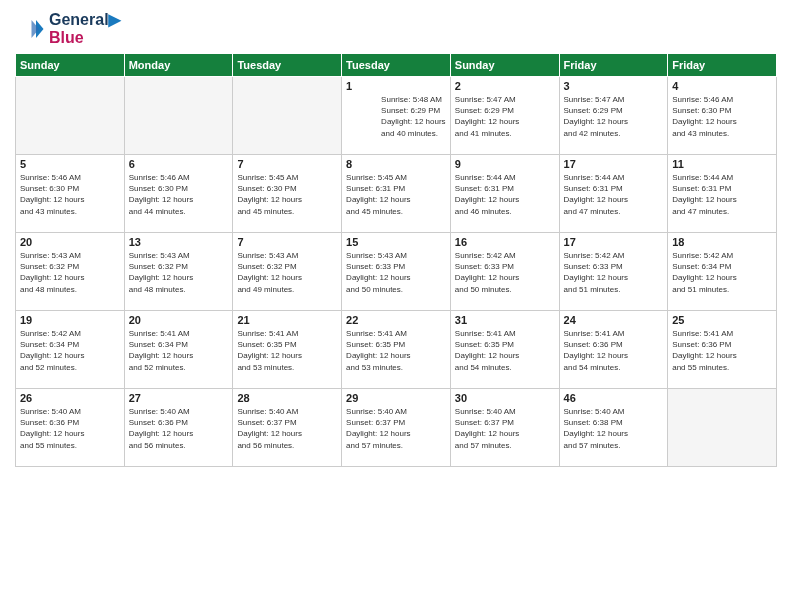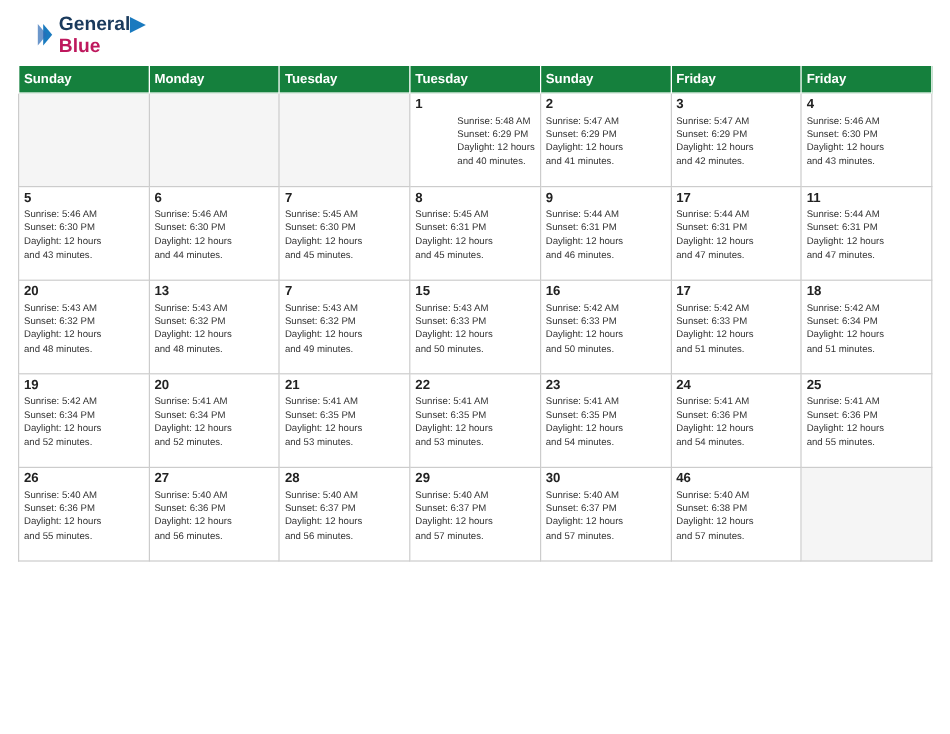--- a/index.html
+++ b/index.html
@@ -275,21 +275,21 @@
 and 53 minutes.</div>
           </td>
           <td>
             <span class="day-num">22</span>
             <div class="day-info" style="white-space: pre-line;">Sunrise: 5:41 AM
 Sunset: 6:35 PM
 Daylight: 12 hours
 and 53 minutes.</div>
           </td>
           <td>
-            <span class="day-num">23</span>
+            <span class="day-num">31</span>
             <div class="day-info" style="white-space: pre-line;">Sunrise: 5:41 AM
 Sunset: 6:35 PM
 Daylight: 12 hours
 and 54 minutes.</div>
           </td>
           <td>
             <span class="day-num">24</span>
             <div class="day-info" style="white-space: pre-line;">Sunrise: 5:41 AM
 Sunset: 6:36 PM
 Daylight: 12 hours

